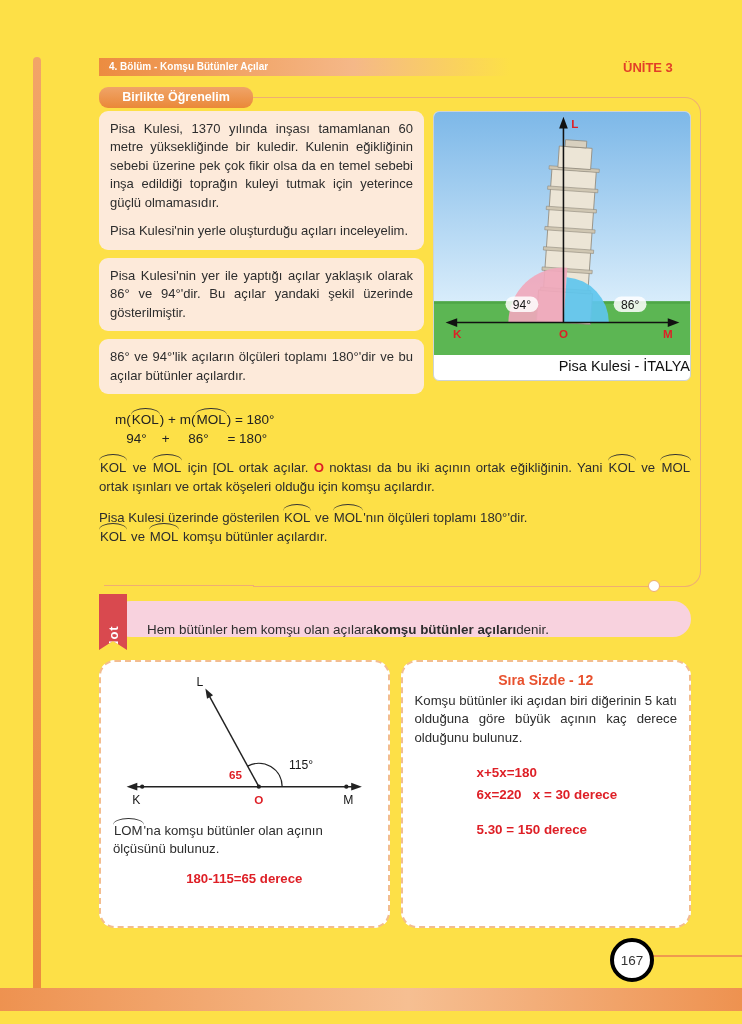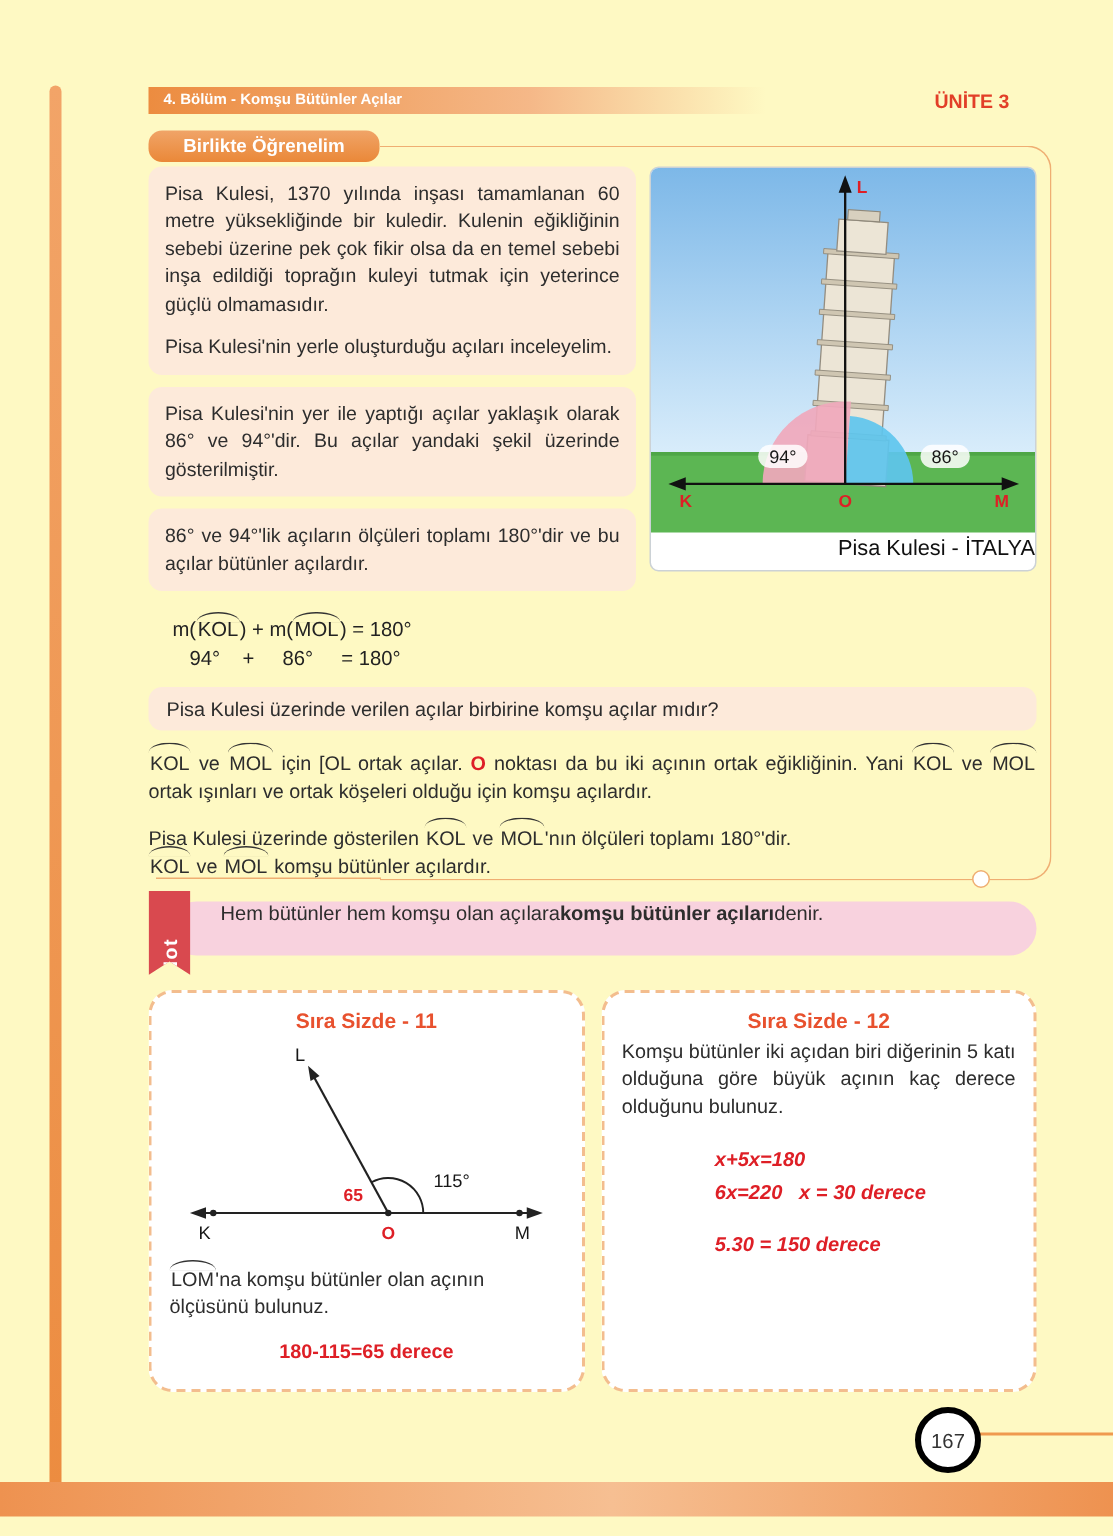--- a/index.html
+++ b/index.html
@@ -1,16 +1,16 @@
 <!DOCTYPE html>
 <html><head>
 <meta charset="utf-8">
 <style>
   html,body{margin:0;padding:0;background:#fff;}
-  #page{position:relative;width:742px;height:1024px;background:#fef9c3;overflow:hidden;
+  #page{position:relative;width:742px;height:1024px;background:#fde047;overflow:hidden;
         font-family:"Liberation Sans",sans-serif;color:#2d2d2d;}
   
   .left-bar{position:absolute;left:33px;top:57px;width:8px;height:936px;
             background:linear-gradient(180deg,#f2a468,#ec8c40);border-radius:4px;}
   .bottom-bar{position:absolute;left:0;top:988px;width:742px;height:23px;
               background:linear-gradient(90deg,#ee9250,#f6bf92 55%,#ee9250);}
   .header-bar{position:absolute;left:99px;top:58px;width:424px;height:18px;box-sizing:border-box;
               background:linear-gradient(90deg,#ec8c40 0%,#f5b888 60%,rgba(255,255,255,0) 97%);
               border-radius:0 10px 10px 0;color:#fff;font-size:10px;font-weight:bold;
               line-height:18px;padding-left:10px;}
@@ -43,37 +43,37 @@
   .para{margin-top:12px;font-size:13.2px;line-height:1.45;text-align:justify;}
   
   .hat{position:relative;display:inline-block;padding:0 1px;}
   .hat::before{content:"";position:absolute;left:0;right:0;top:-4px;height:6px;
                border-top:1.6px solid #333;border-radius:50% 50% 0 0 / 100% 100% 0 0;}
   .red{color:#de1f26;font-weight:bold;}
   .bold{font-weight:bold;}
   
   .note-sec{position:absolute;left:99px;top:594px;width:592px;height:56px;}
   .note-box{position:absolute;left:14px;top:7px;width:578px;height:36px;background:#f8d2de;
-            border-radius:19px;display:flex;align-items:flex-start;padding-left:34px;
+            border-radius:19px;display:flex;align-items:flex-end;padding-left:34px;
             box-sizing:border-box;font-size:13.4px;}
   .ribbon{position:absolute;left:0;top:0;width:28px;height:56px;background:#d9494f;
           clip-path:polygon(0 0,100% 0,100% 100%,50% 84%,0 100%);
           display:flex;justify-content:center;z-index:2;}
   .ribbon span{writing-mode:vertical-rl;transform:rotate(180deg);color:#fff;font-weight:bold;
                font-size:13px;letter-spacing:1px;margin-top:7px;}
   
   .ex-row{position:absolute;left:99px;top:660px;width:592px;display:flex;gap:11px;}
   .ex-box{flex:1;border:2.2px dashed #f3bd8e;border-radius:16px;background:#fff;
           padding:8px 12px 12px;box-sizing:border-box;min-height:268px;}
   .ex-title{text-align:center;color:#e8512e;font-weight:bold;font-size:14px;margin:2px 0 4px;}
   .ex-fig svg{display:block;width:100%;}
   .ex-q{font-size:13.2px;line-height:1.4;margin-top:4px;}
   .answer{text-align:center;color:#de1f26;font-weight:bold;font-size:13.2px;margin-top:12px;}
   .sol{margin:18px 0 0 62px;color:#de1f26;font-weight:bold;font-size:13.4px;}
-  .sol div{margin-bottom:7px;font-style:italic;}
+  .sol div{margin-bottom:7px;}
   .sol .gap{margin-top:20px;}
   
   .pagenum{position:absolute;left:610px;top:938px;width:36px;height:36px;border:4px solid #000000;
            border-radius:50%;background:#fff;display:flex;align-items:center;justify-content:center;
            font-size:13.5px;color:#333;z-index:2;}
   .pagenum-line{position:absolute;left:644px;top:955px;width:98px;border-top:2px solid #ef9a4f;}
   
   svg text{font-family:"Liberation Sans",sans-serif;}
   .st-red{fill:#de1f26;font-weight:bold;font-size:12px;}
   .st-black{fill:#161616;font-size:12.5px;}
@@ -155,42 +155,40 @@
           <div class="caption">Pisa Kulesi - İTALYA</div>
         </div>
       </div>
     </div>
 
     <div class="equations">
       <div><span>m(</span><span class="hat">KOL</span><span>) + m(</span><span class="hat">MOL</span><span>) = 180°</span></div>
       <div class="eq2 pre">   94°    +     86°     = 180°</div>
     </div>
 
-    <div class="qbox">Pisa Kulesi üzerinde verilen açılar birbirine komşu açılar mıdır?</div>
 
     <div class="para"><span class="hat">KOL</span><span> ve </span><span class="hat">MOL</span><span> için [OL ortak açılar. </span><span class="red">O</span><span> noktası da bu iki açının ortak eğikliğinin. Yani </span><span class="hat">KOL</span><span> ve </span><span class="hat">MOL</span><span> ortak ışınları ve ortak köşeleri olduğu için komşu açılardır.</span></div>
 
     <div class="para"><span>Pisa Kulesi üzerinde gösterilen </span><span class="hat">KOL</span><span> ve </span><span class="hat">MOL</span><span>'nın ölçüleri toplamı 180°'dir.</span><br><span class="hat">KOL</span><span> ve </span><span class="hat">MOL</span><span> komşu bütünler açılardır.</span></div>
   </div>
 
   <div class="note-sec">
     <div class="note-box">
       <span>Hem bütünler hem komşu olan açılara </span>
         <span class="bold">komşu bütünler açıları</span>
         <span> denir.</span>
     </div>
     <div class="ribbon">
       <span>Not</span>
     </div>
   </div>
 
   <div class="ex-row">
 
     <div class="ex-box">
-      <div class="ex-title">Sıra Sizde - 11</div>
       <div class="ex-fig">
         <svg viewBox="0 0 270 152">
           <line x1="20" y1="120" x2="250" y2="120" stroke="#222" stroke-width="1.5"></line>
           <polygon points="14,120 25,116 25,124" fill="#222"></polygon>
           <polygon points="256,120 245,116 245,124" fill="#222"></polygon>
           <circle cx="30" cy="120" r="2.2" fill="#222"></circle>
           <circle cx="240" cy="120" r="2.2" fill="#222"></circle>
           <line x1="150" y1="120" x2="97" y2="23" stroke="#222" stroke-width="1.5"></line>
           <polygon points="95,19 102.9,26.1 96.7,29.5" fill="#222"></polygon>
           <path d="M138.5,98.9 A24,24 0 0 1 174,120" fill="none" stroke="#222" stroke-width="1.3"></path>

